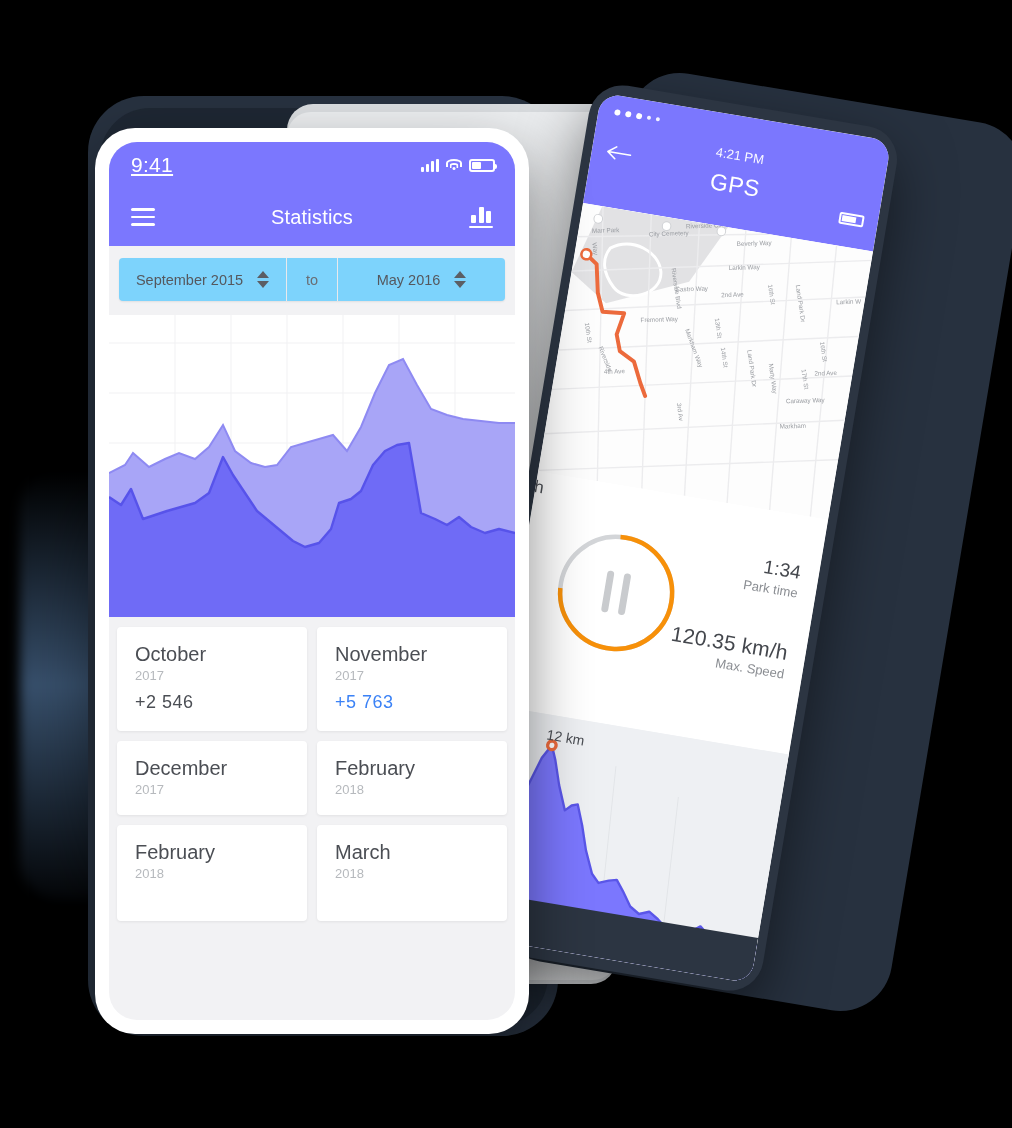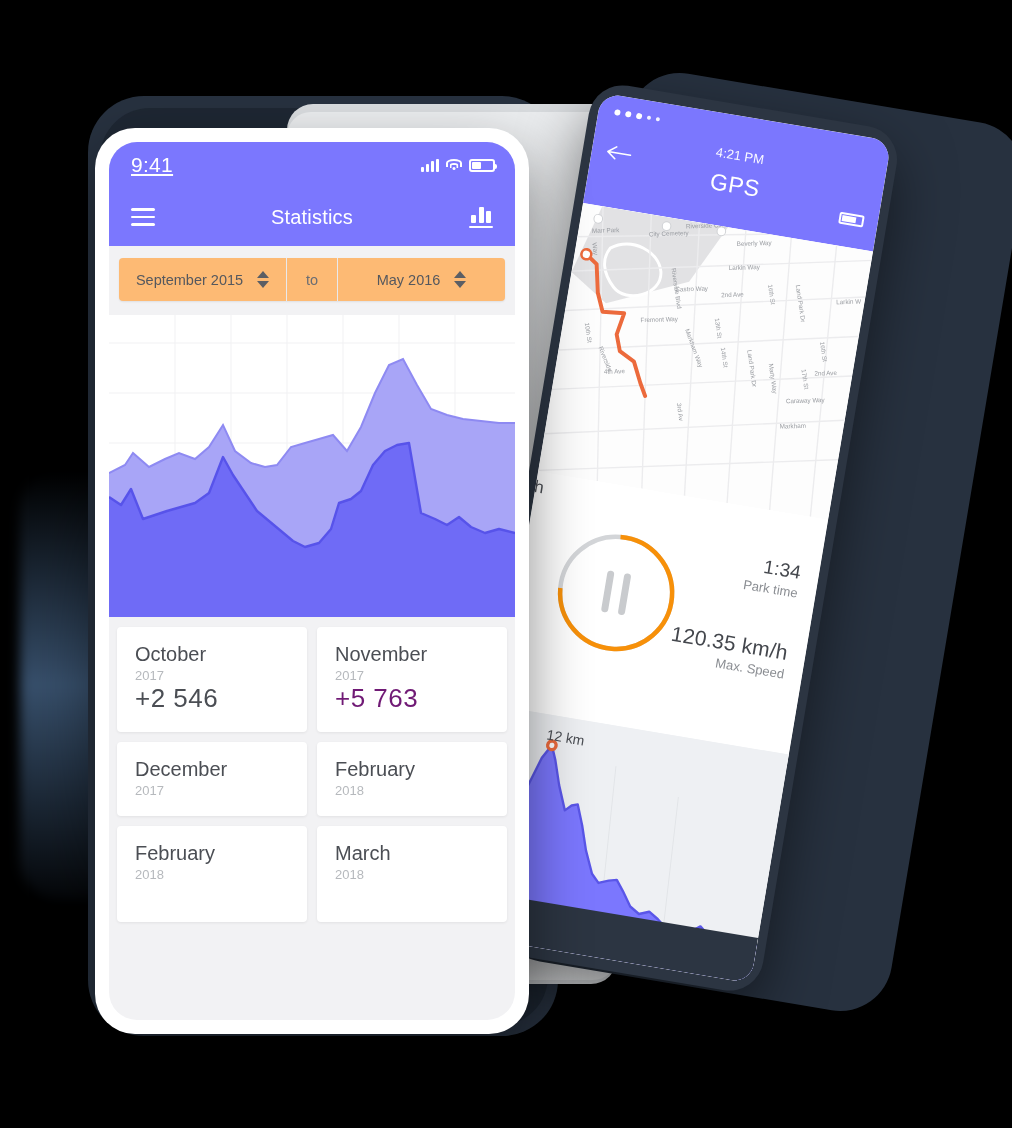--- a/index.html
+++ b/index.html
@@ -81,21 +81,21 @@
   .chartico { width:24px; height:22px; display:flex; flex-direction:column; justify-content:flex-end; cursor:pointer; }
   .chartico .cols { display:flex; align-items:flex-end; gap:2.5px; height:16px; justify-content:center; }
   .chartico .cols i { width:5px; background:#fff; border-radius:1px; }
   .chartico .cols i:nth-child(1){height:8px}
   .chartico .cols i:nth-child(2){height:16px}
   .chartico .cols i:nth-child(3){height:12px}
   .chartico .base { height:2.5px; background:#fff; border-radius:1px; margin-top:2.5px; }
 
   .rangebar { background:#f2f2f4; padding:12px 10px 14px; }
   .rangefield {
-    display:flex; background:#fdba74; border-radius:4px; overflow:hidden;
+    display:flex; background:#7dd3fc; border-radius:4px; overflow:hidden;
     box-shadow:0 1px 2px rgba(0,0,0,.08);
     text-align:center;
   }
   .rangecell {
     flex:1; display:flex; align-items:center; justify-content:center; gap:14px;
     padding:13px 8px; font-size:14.5px; color:#55585e;
   }
   .rangecell.mid { flex:0 0 52px; border-left:1px solid #e9e9ec; border-right:1px solid #e9e9ec; color:#6a6d73; }
   .stepper { display:flex; flex-direction:column; gap:3px; cursor:pointer; }
   .stepper i { width:0;height:0;border-left:6px solid transparent;border-right:6px solid transparent; display:block;}
@@ -109,22 +109,22 @@
     padding:16px 18px 18px; font-size:13px; color:#86898f; letter-spacing:1.1px;
   }
 
   .cards { padding:10px 8px 0; display:grid; grid-template-columns:1fr 1fr; gap:10px; }
   .card {
     background:#fff; border-radius:4px; padding:16px 18px 18px;
     box-shadow:0 1px 3px rgba(0,0,0,.07);
   }
   .card .m { font-size:20px; color:#4b4e54; font-weight:400; }
   .card .y { font-size:13px; color:#b6b9bd; margin-top:2px; }
-  .card .v { font-size:26px; color:#4b4e54; letter-spacing:.5px; }
-  .card .v.accent { color:#701a75; }
+  .card .v { font-size:18px; color:#4b4e54; margin-top:9px; letter-spacing:.5px; }
+  .card .v.accent { color:#3b82f6; }
   .card.partial { padding-bottom:40px; }
 
   
   .phone-right {
     position:absolute; left:520px; top:100px; width:312px; height:876px;
     background:#2c3542; border-radius:34px; padding:11px 9px;
     transform:rotate(9.5deg); transform-origin:50% 50%;
     box-shadow:0 26px 60px rgba(0,0,0,.5);
   }
   .screen-right { width:100%; height:100%; background:#fff; border-radius:20px; overflow:hidden; position:relative; }

